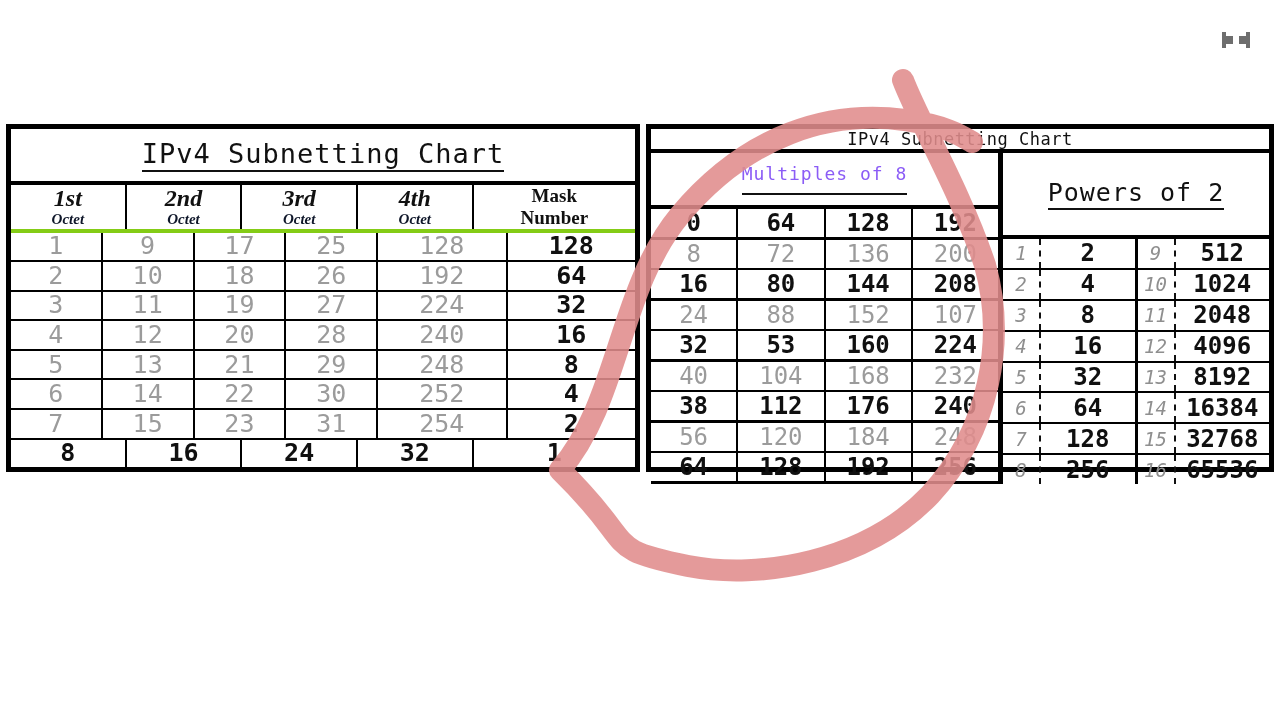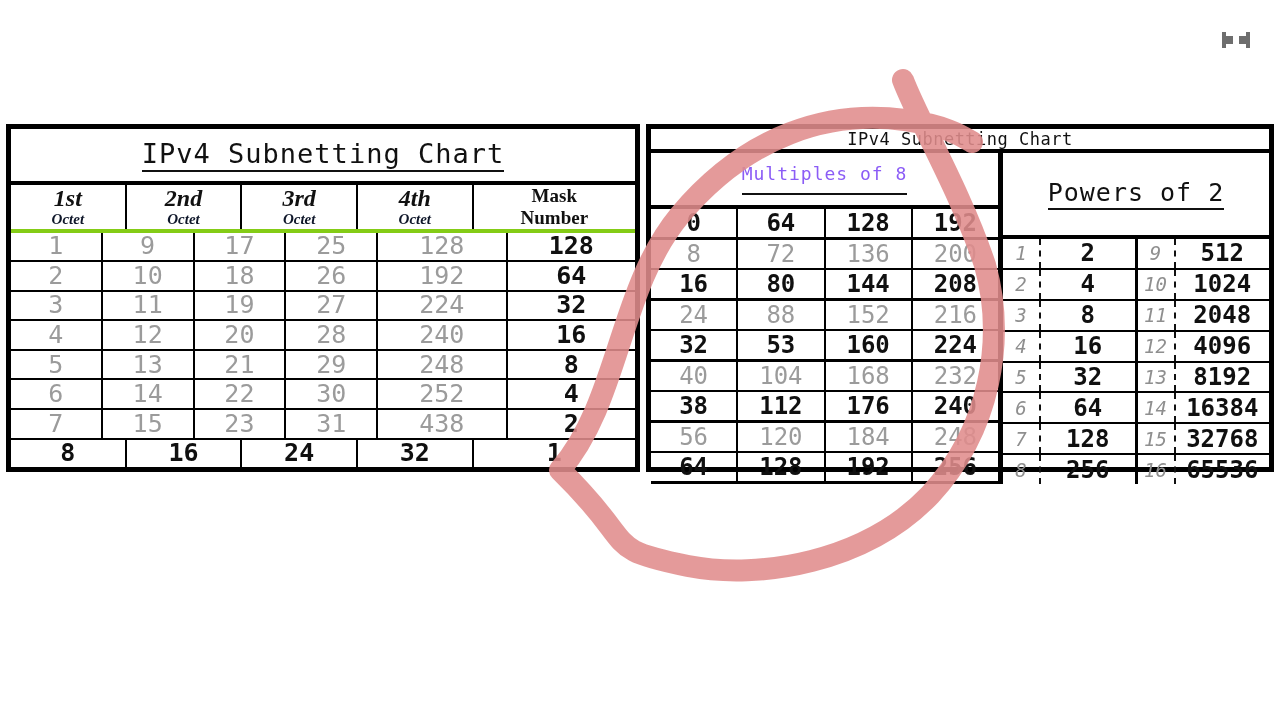--- a/index.html
+++ b/index.html
@@ -303,21 +303,21 @@
               <div class="lt-cell">
                 <span class="light">15</span>
               </div>
               <div class="lt-cell">
                 <span class="light">23</span>
               </div>
               <div class="lt-cell">
                 <span class="light">31</span>
               </div>
               <div class="lt-cell c-mask">
-                <span class="light">438</span>
+                <span class="light">254</span>
               </div>
               <div class="lt-cell c-inc">
                 <span class="bold">2</span>
               </div>
             </div>
             <div class="lt-row">
               <div class="lt-cell">
                 <span class="bold">8</span>
               </div>
               <div class="lt-cell">
@@ -394,21 +394,21 @@
                 <div class="m8-cell">
                   <span class="light">24</span>
                 </div>
                 <div class="m8-cell">
                   <span class="light">88</span>
                 </div>
                 <div class="m8-cell">
                   <span class="light">152</span>
                 </div>
                 <div class="m8-cell">
-                  <span class="light">216</span>
+                  <span class="light">107</span>
                 </div>
               </div>
               <div class="m8-row thick">
                 <div class="m8-cell">
                   <span class="bold">32</span>
                 </div>
                 <div class="m8-cell">
                   <span class="bold">53</span>
                 </div>
                 <div class="m8-cell">

